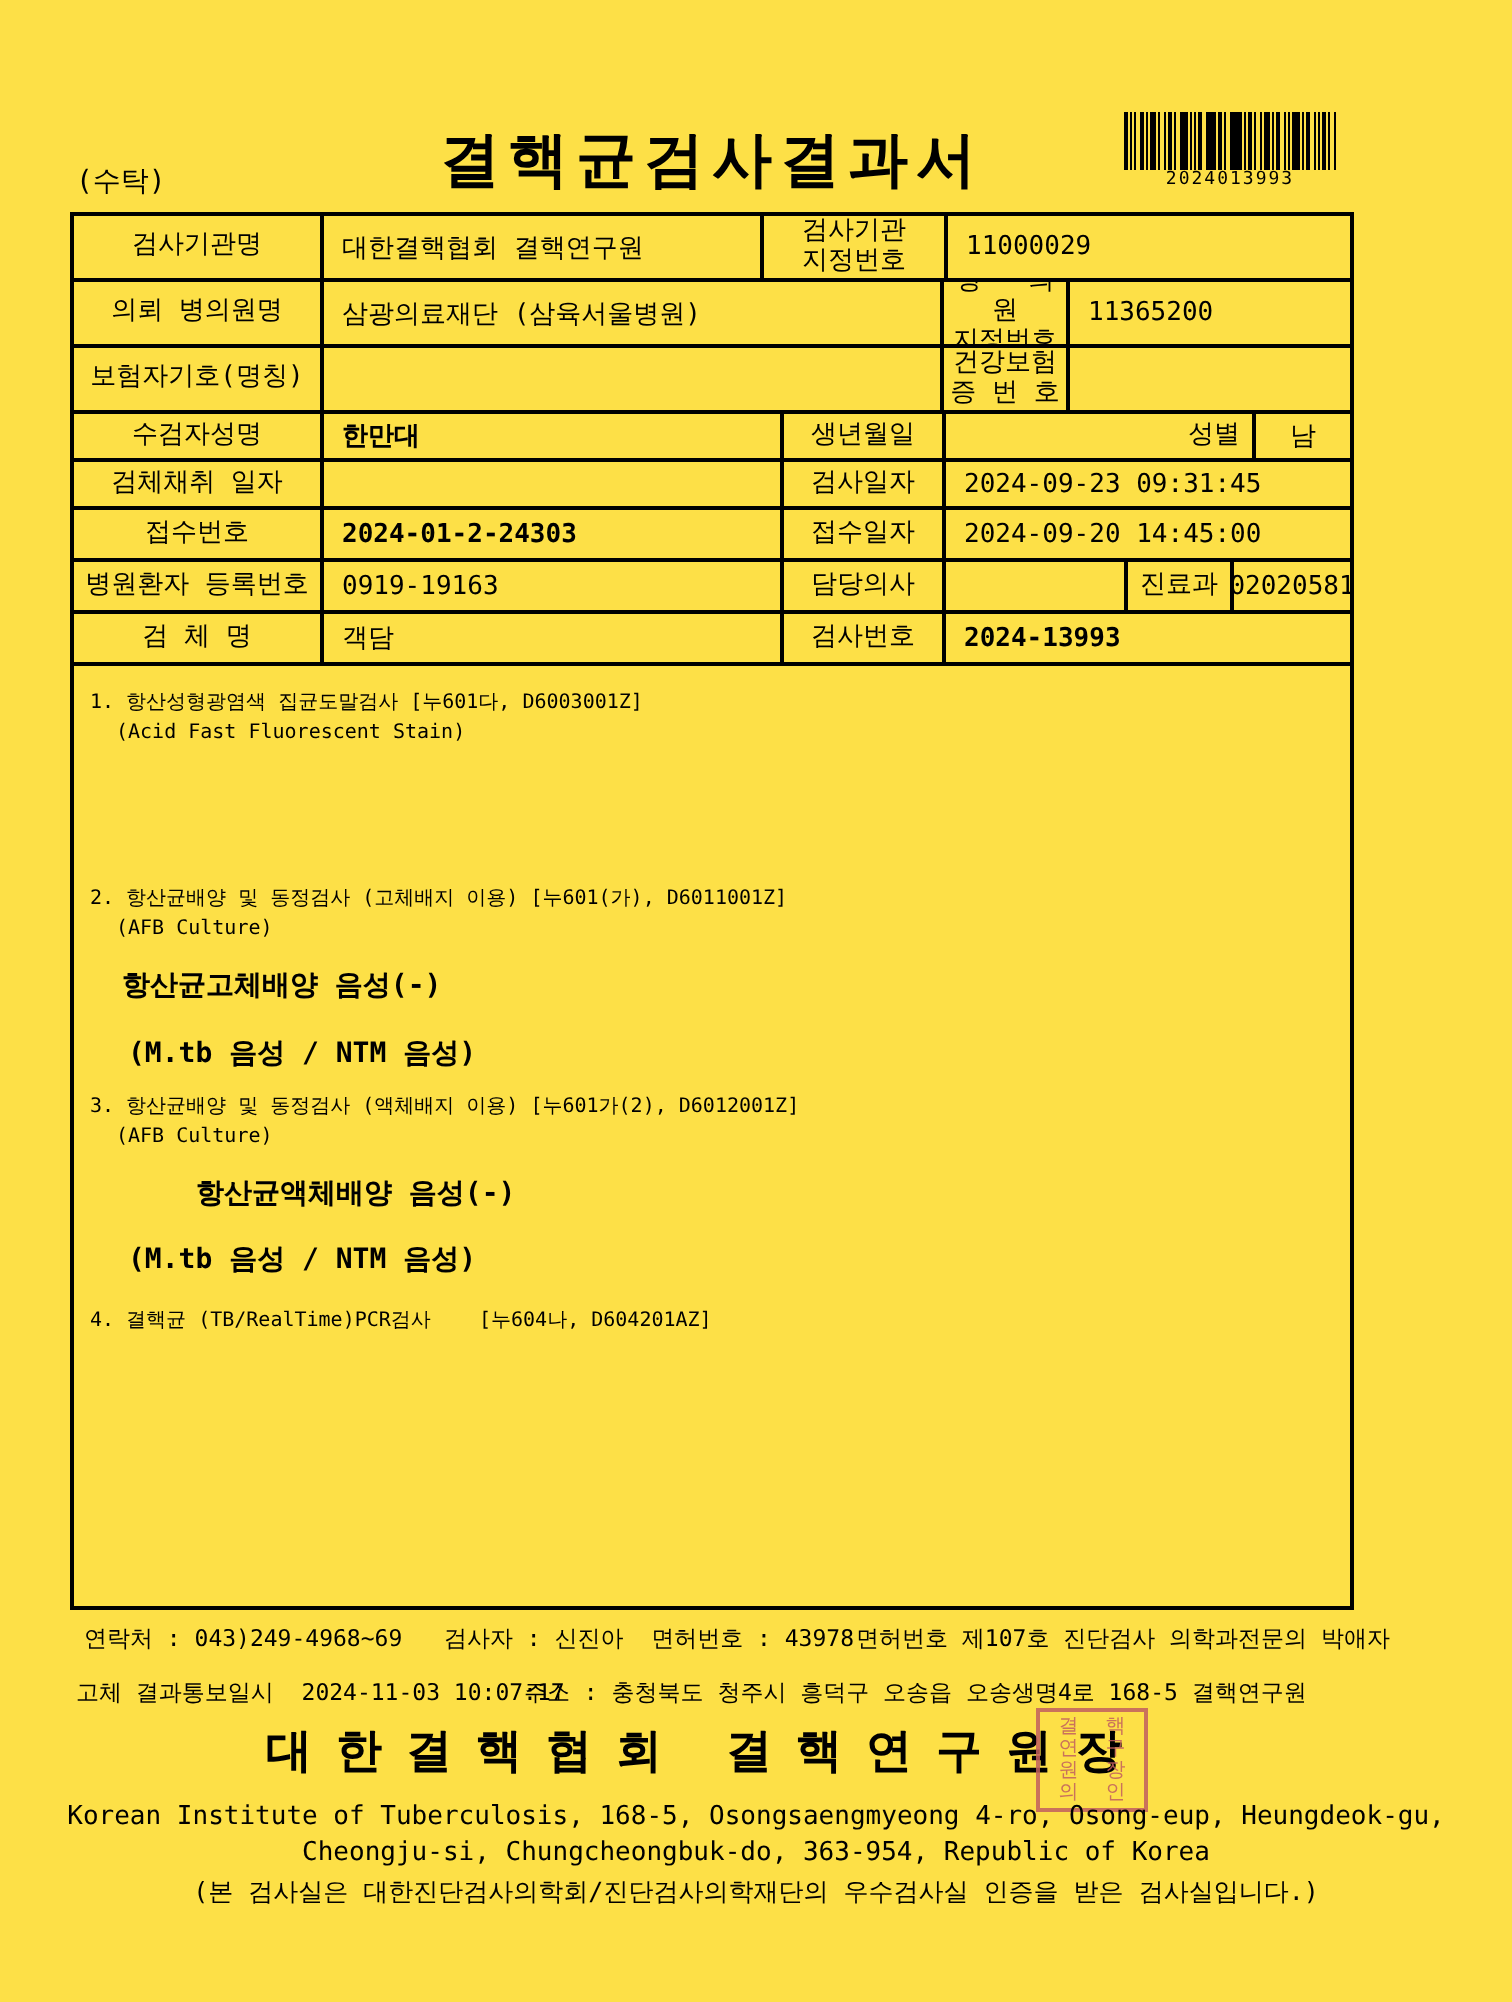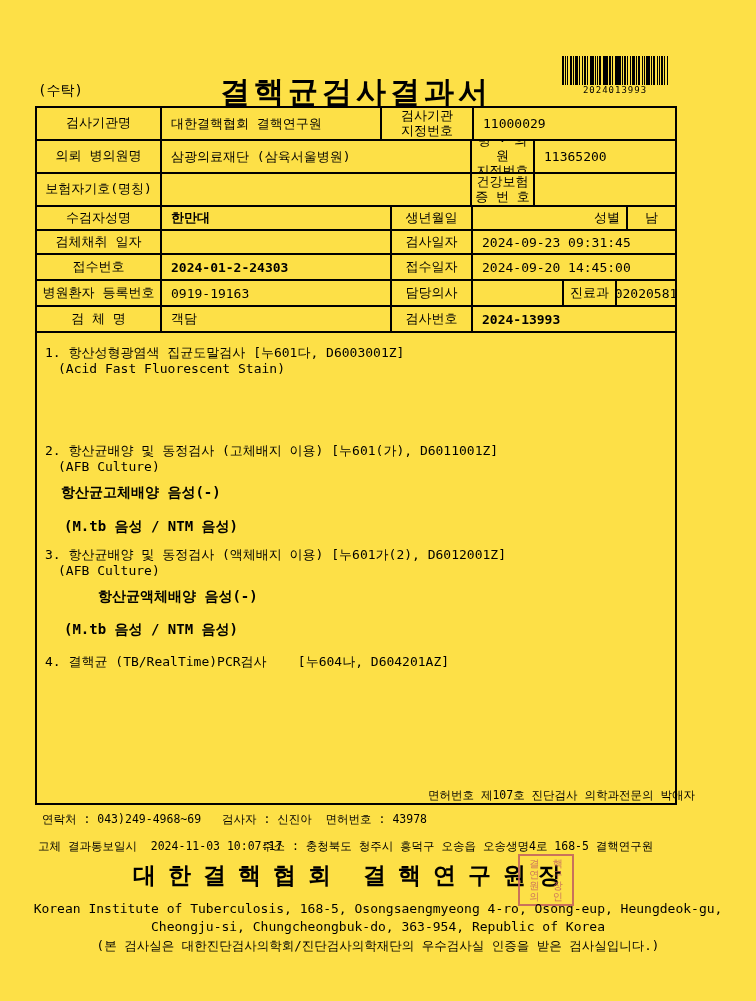--- a/index.html
+++ b/index.html
@@ -7,21 +7,21 @@
   .page {
     position:relative; width:756px; height:1001px; background:#fde047;
     margin:0 auto; overflow:hidden; color:#000;
     font-family:"DejaVu Sans Mono","Liberation Mono",monospace;
   }
   
   .consignment { position:absolute; left:38px; top:82px; font-size:14px; }
   .doc-title {
     position:absolute; left:35px; top:60px; width:642px; text-align:center;
     font-family:"DejaVu Serif","Liberation Serif",serif;
-    font-size:30px; font-weight:bold; letter-spacing:4px;margin-top:12px;
+    font-size:30px; font-weight:bold; letter-spacing:4px;
   }
   .barcode-wrap { position:absolute; left:562px; top:56px; width:108px; }
   .barcode { width:106px; height:29px; display:block; }
   .barcode-num { width:106px; text-align:center; font-size:9px; letter-spacing:1px; margin-top:0px; }
   
   .info-table { position:absolute; left:35px; top:106px; width:642px; border:2px solid #000; }
   .irow { display:flex; border-bottom:2px solid #000; }
   .irow:last-child { border-bottom:none; }
   .cell { border-right:2px solid #000; display:flex; align-items:center; font-size:13px; overflow:hidden; }
   .cell:last-child { border-right:none; }
@@ -29,21 +29,21 @@
   .val { padding-left:9px; }
   .val.c { justify-content:center; padding-left:0; }
   .bold { font-weight:bold; }
   .h33 { height:33px; } .h24 { height:24px; } .h26 { height:26px; }
   .w125{width:125px;flex:none;} .w220{width:220px;flex:none;} .w92{width:92px;flex:none;}
   .w310{width:310px;flex:none;} .w63{width:63px;flex:none;} .w230{width:230px;flex:none;}
   .w81{width:81px;flex:none;} .w115{width:115px;flex:none;margin-top:38px;} .w40{width:40px;flex:none;}
   .w91{width:91px;flex:none;} .w53{width:53px;flex:none;} .fill{flex:1;}
   
   .result-box { position:absolute; left:35px; top:331px; width:642px; height:474px; border:2px solid #000; }
-  .rline { position:absolute; left:0; font-size:13px; white-space:pre; }
+  .rline { position:absolute; left:0; font-size:10px; white-space:pre; }
   .rline.bold { font-size:14px; font-weight:bold; }
   
   .f-sm { position:absolute; font-size:11.5px; white-space:pre; }
   .org-sig {
     position:absolute; left:58px; top:860px; width:580px; text-align:center;
     font-size:23px; font-weight:bold; letter-spacing:2px; white-space:pre;
     font-family:"DejaVu Serif","Liberation Serif",serif;
   }
   .seal {
     position:absolute; left:518px; top:854px; width:56px; height:52px;
@@ -175,21 +175,21 @@
     <div class="rline" style="top:213px; left:8px;">3. 항산균배양 및 동정검사 (액체배지 이용) [누601가(2), D6012001Z]</div>
     <div class="rline" style="top:230px; left:21px;">(AFB Culture)</div>
     <div class="rline bold" style="top:255px; left:24px;margin-left:37px;">항산균액체배양 음성(-)</div>
     <div class="rline bold" style="top:288px; left:27px;">(M.tb 음성 / NTM 음성)</div>
 
     <div class="rline" style="top:320px; left:8px;">4. 결핵균 (TB/RealTime)PCR검사    [누604나, D604201AZ]</div>
   </div>
 
   <div class="f-sm" style="left:42px;  top:812px;">연락처 : 043)249-4968~69</div>
   <div class="f-sm" style="left:222px; top:812px;">검사자 : 신진아  면허번호 : 43978</div>
-  <div class="f-sm" style="left:428px; top:788px;">면허번호 제107호 진단검사 의학과전문의 박애자</div>
+  <div class="f-sm" style="left:428px; top:812px;">면허번호 제107호 진단검사 의학과전문의 박애자</div>
   <div class="f-sm" style="left:38px;  top:839px;">고체 결과통보일시  2024-11-03 10:07:17</div>
   <div class="f-sm" style="left:262px; top:839px;">주소 : 충청북도 청주시 흥덕구 오송읍 오송생명4로 168-5 결핵연구원</div>
 
   <div class="org-sig">대 한 결 핵 협 회   결 핵 연 구 원 장</div>
 
   <div class="seal" id="seal">
       <span>결</span>
       <span>핵</span>
       <span>연</span>
       <span>구</span>

